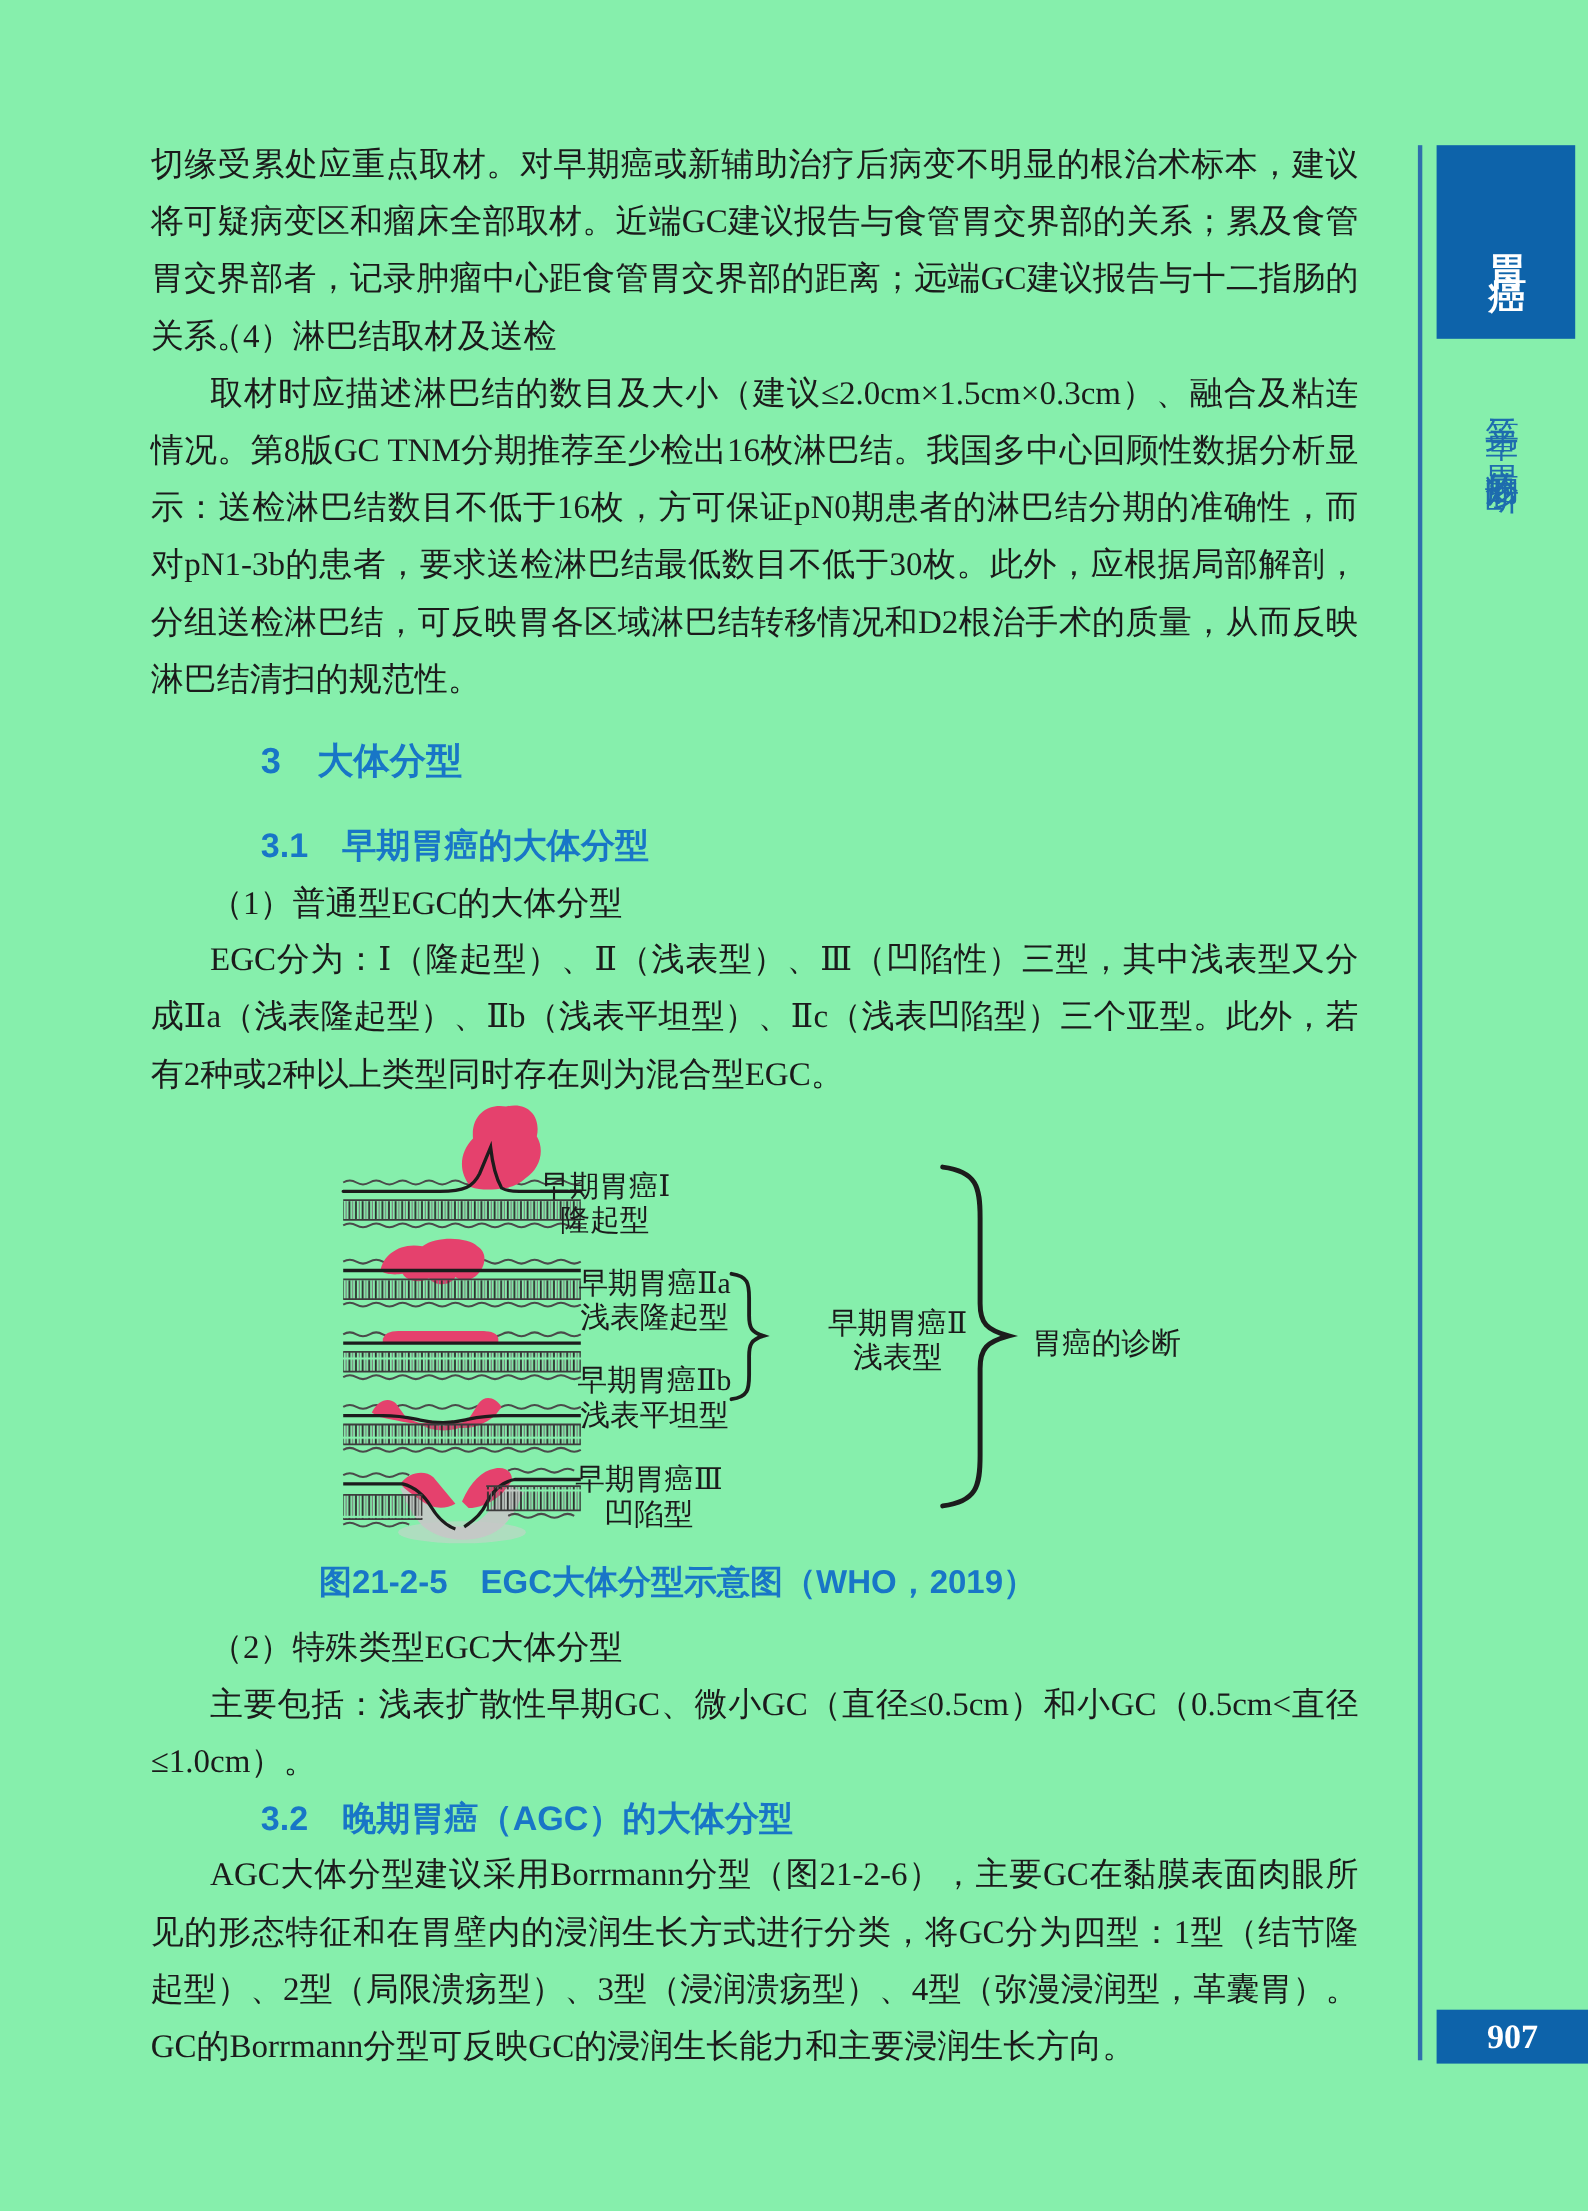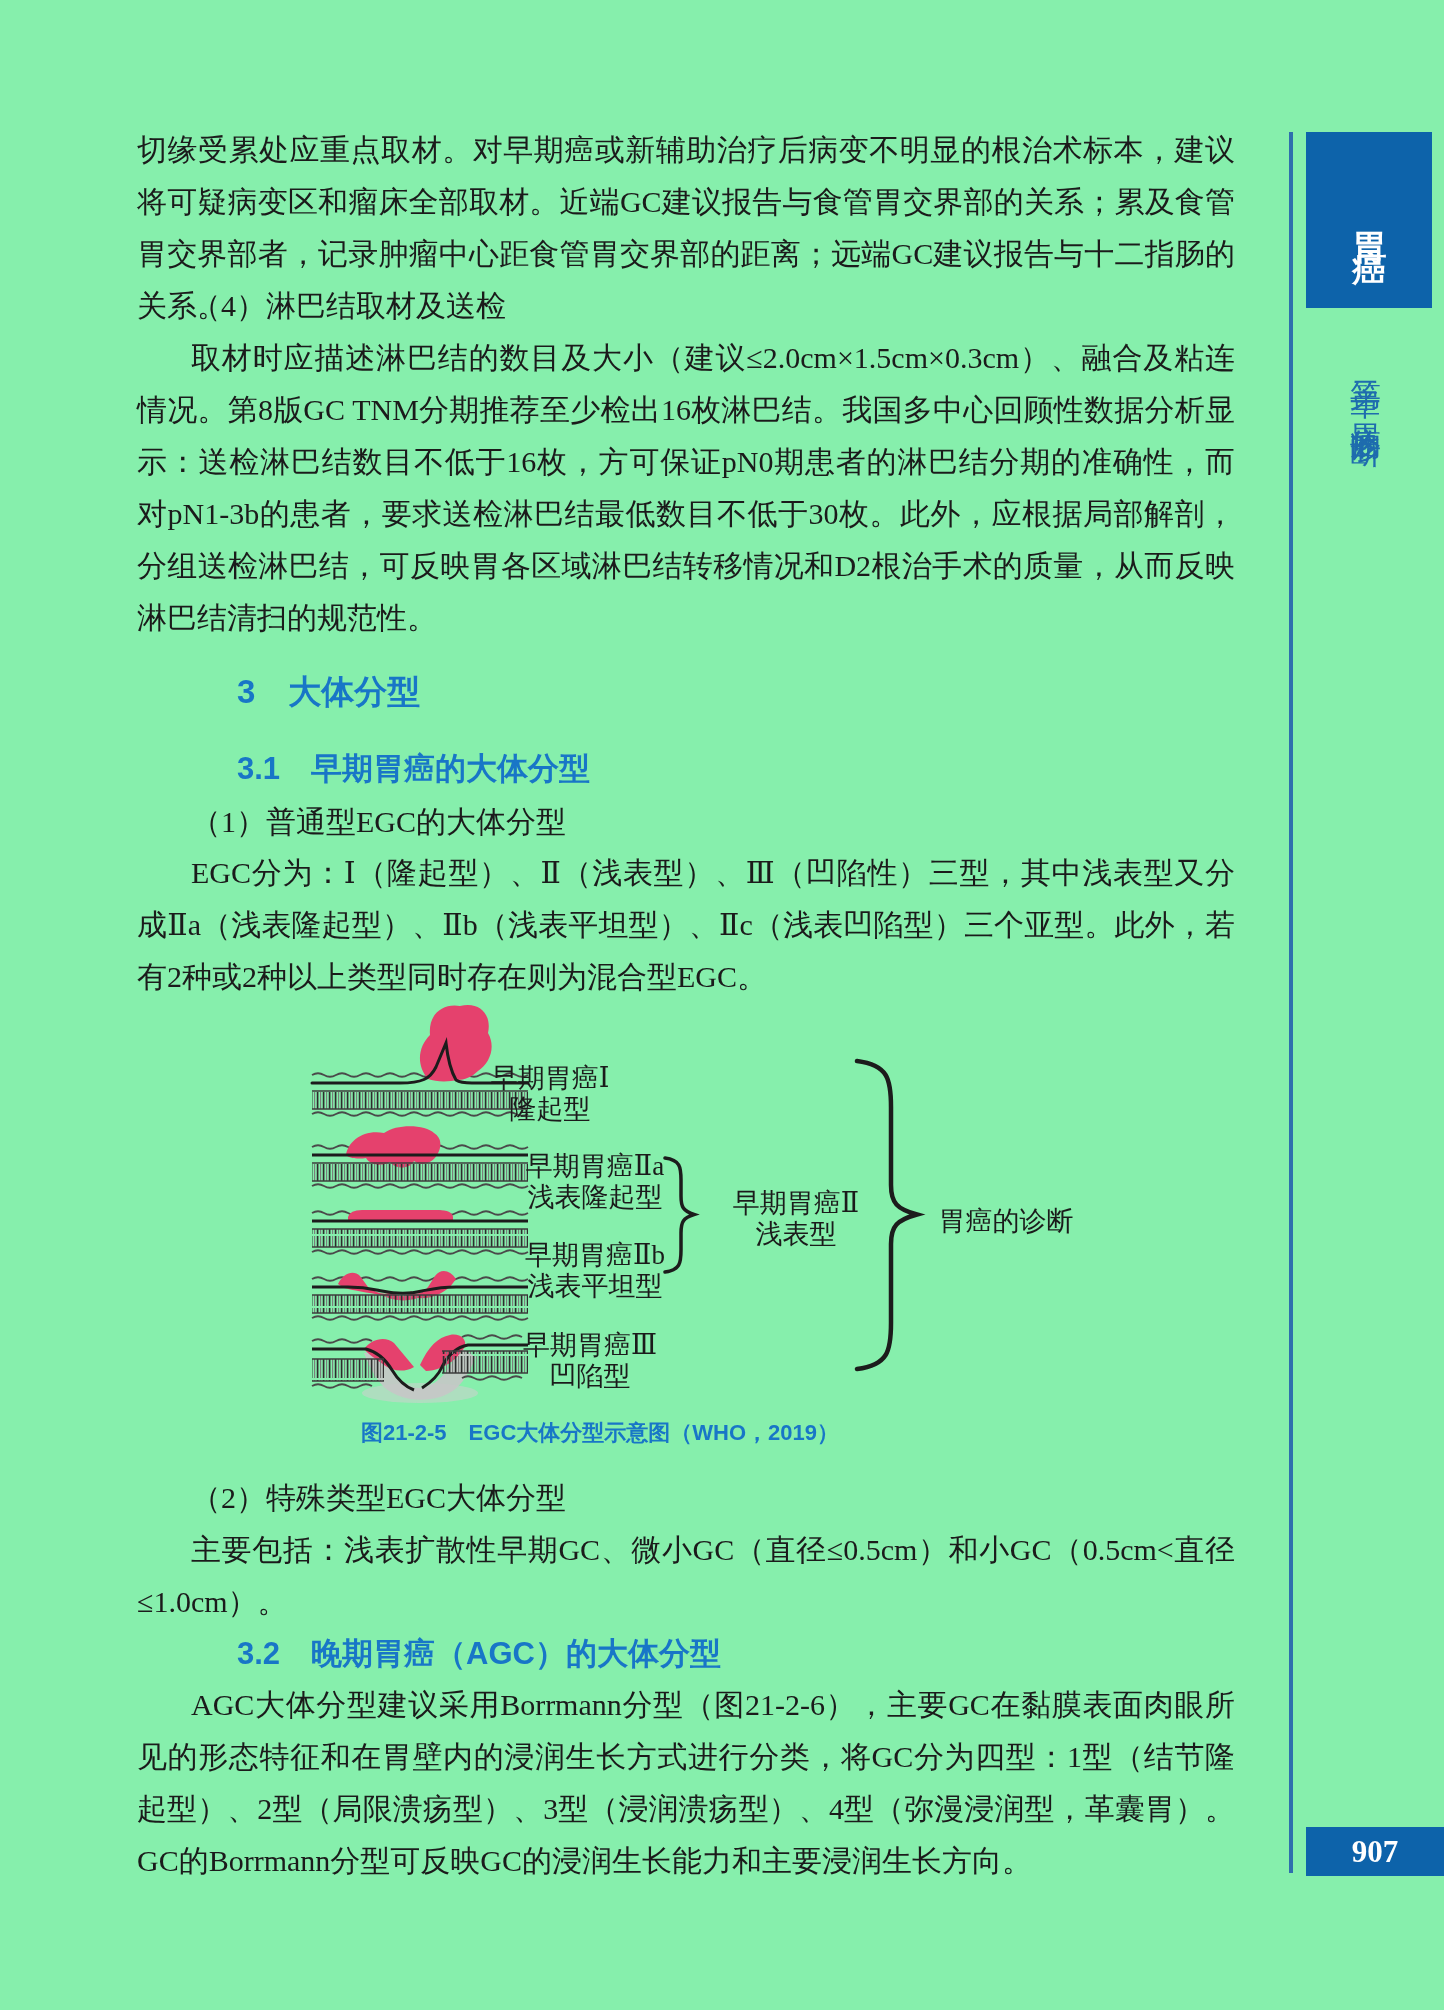--- a/index.html
+++ b/index.html
@@ -21,23 +21,23 @@
   }
   .h-section { font-size:33px; }
   .h-sub { font-size:31px; }
   .figure-wrap { position:absolute; left:280px; top:995px; width:1120px; height:412px; }
   .fig-svg { position:absolute; left:0; top:0; }
   .fig-label {
     position:absolute; font-size:27px; line-height:31px; text-align:center;
     white-space:pre-line; color:#1b1b1b;
   }
   .fig-caption {
-    position:absolute; left:0; top:1418px; width:1200px; margin:0;
+    position:absolute; left:16px; top:1418px; width:1200px; margin:0;
     text-align:center; font-family:"Liberation Sans","DejaVu Sans",sans-serif;
-    font-weight:bold; font-size:22px; color:#1876c7;
+    font-weight:bold; font-size:30px; color:#1876c7;
   }
   .side-rule { position:absolute; left:1289px; top:132px; width:4px; height:1741px; background:#2f6fad; }
   .side-tab {
     position:absolute; left:1306px; top:132px; width:126px; height:176px;
     background:#0d63aa; display:flex; align-items:center; justify-content:center;
   }
   .side-tab-text {
     writing-mode:vertical-rl; color:#ffffff; font-weight:bold; font-size:35px;
     letter-spacing:16px; font-family:"Liberation Sans","DejaVu Sans",sans-serif;
   }
@@ -142,21 +142,21 @@
     </svg>
 
     <div class="fig-label" style="left:150px; top:68px;  width:240px;">早期胃癌Ⅰ
 隆起型</div>
     <div class="fig-label" style="left:195px; top:156px; width:240px;">早期胃癌Ⅱa
 浅表隆起型</div>
     <div class="fig-label" style="left:195px; top:245px; width:240px;">早期胃癌Ⅱb
 浅表平坦型</div>
     <div class="fig-label" style="left:190px; top:335px; width:240px;">早期胃癌Ⅲ
 凹陷型</div>
-    <div class="fig-label" style="left:436px; top:193px; width:160px;">早期胃癌Ⅱ
+    <div class="fig-label" style="left:456px; top:193px; width:160px;">早期胃癌Ⅱ
 浅表型</div>
     <div class="fig-label" style="left:646px; top:211px; width:160px;">胃癌的诊断</div>
   </div>
 
   <p class="fig-caption">图21-2-5　EGC大体分型示意图（WHO，2019）</p>
 
   <p class="body-text indent" style="top:1472px;">（2）特殊类型EGC大体分型</p>
   <p class="body-text indent" style="top:1524px;">主要包括：浅表扩散性早期GC、微小GC（直径≤0.5cm）和小GC（0.5cm&lt;直径≤1.0cm）。</p>
 
   <h3 class="heading h-sub" style="top:1633px;">3.2　晚期胃癌（AGC）的大体分型</h3>

